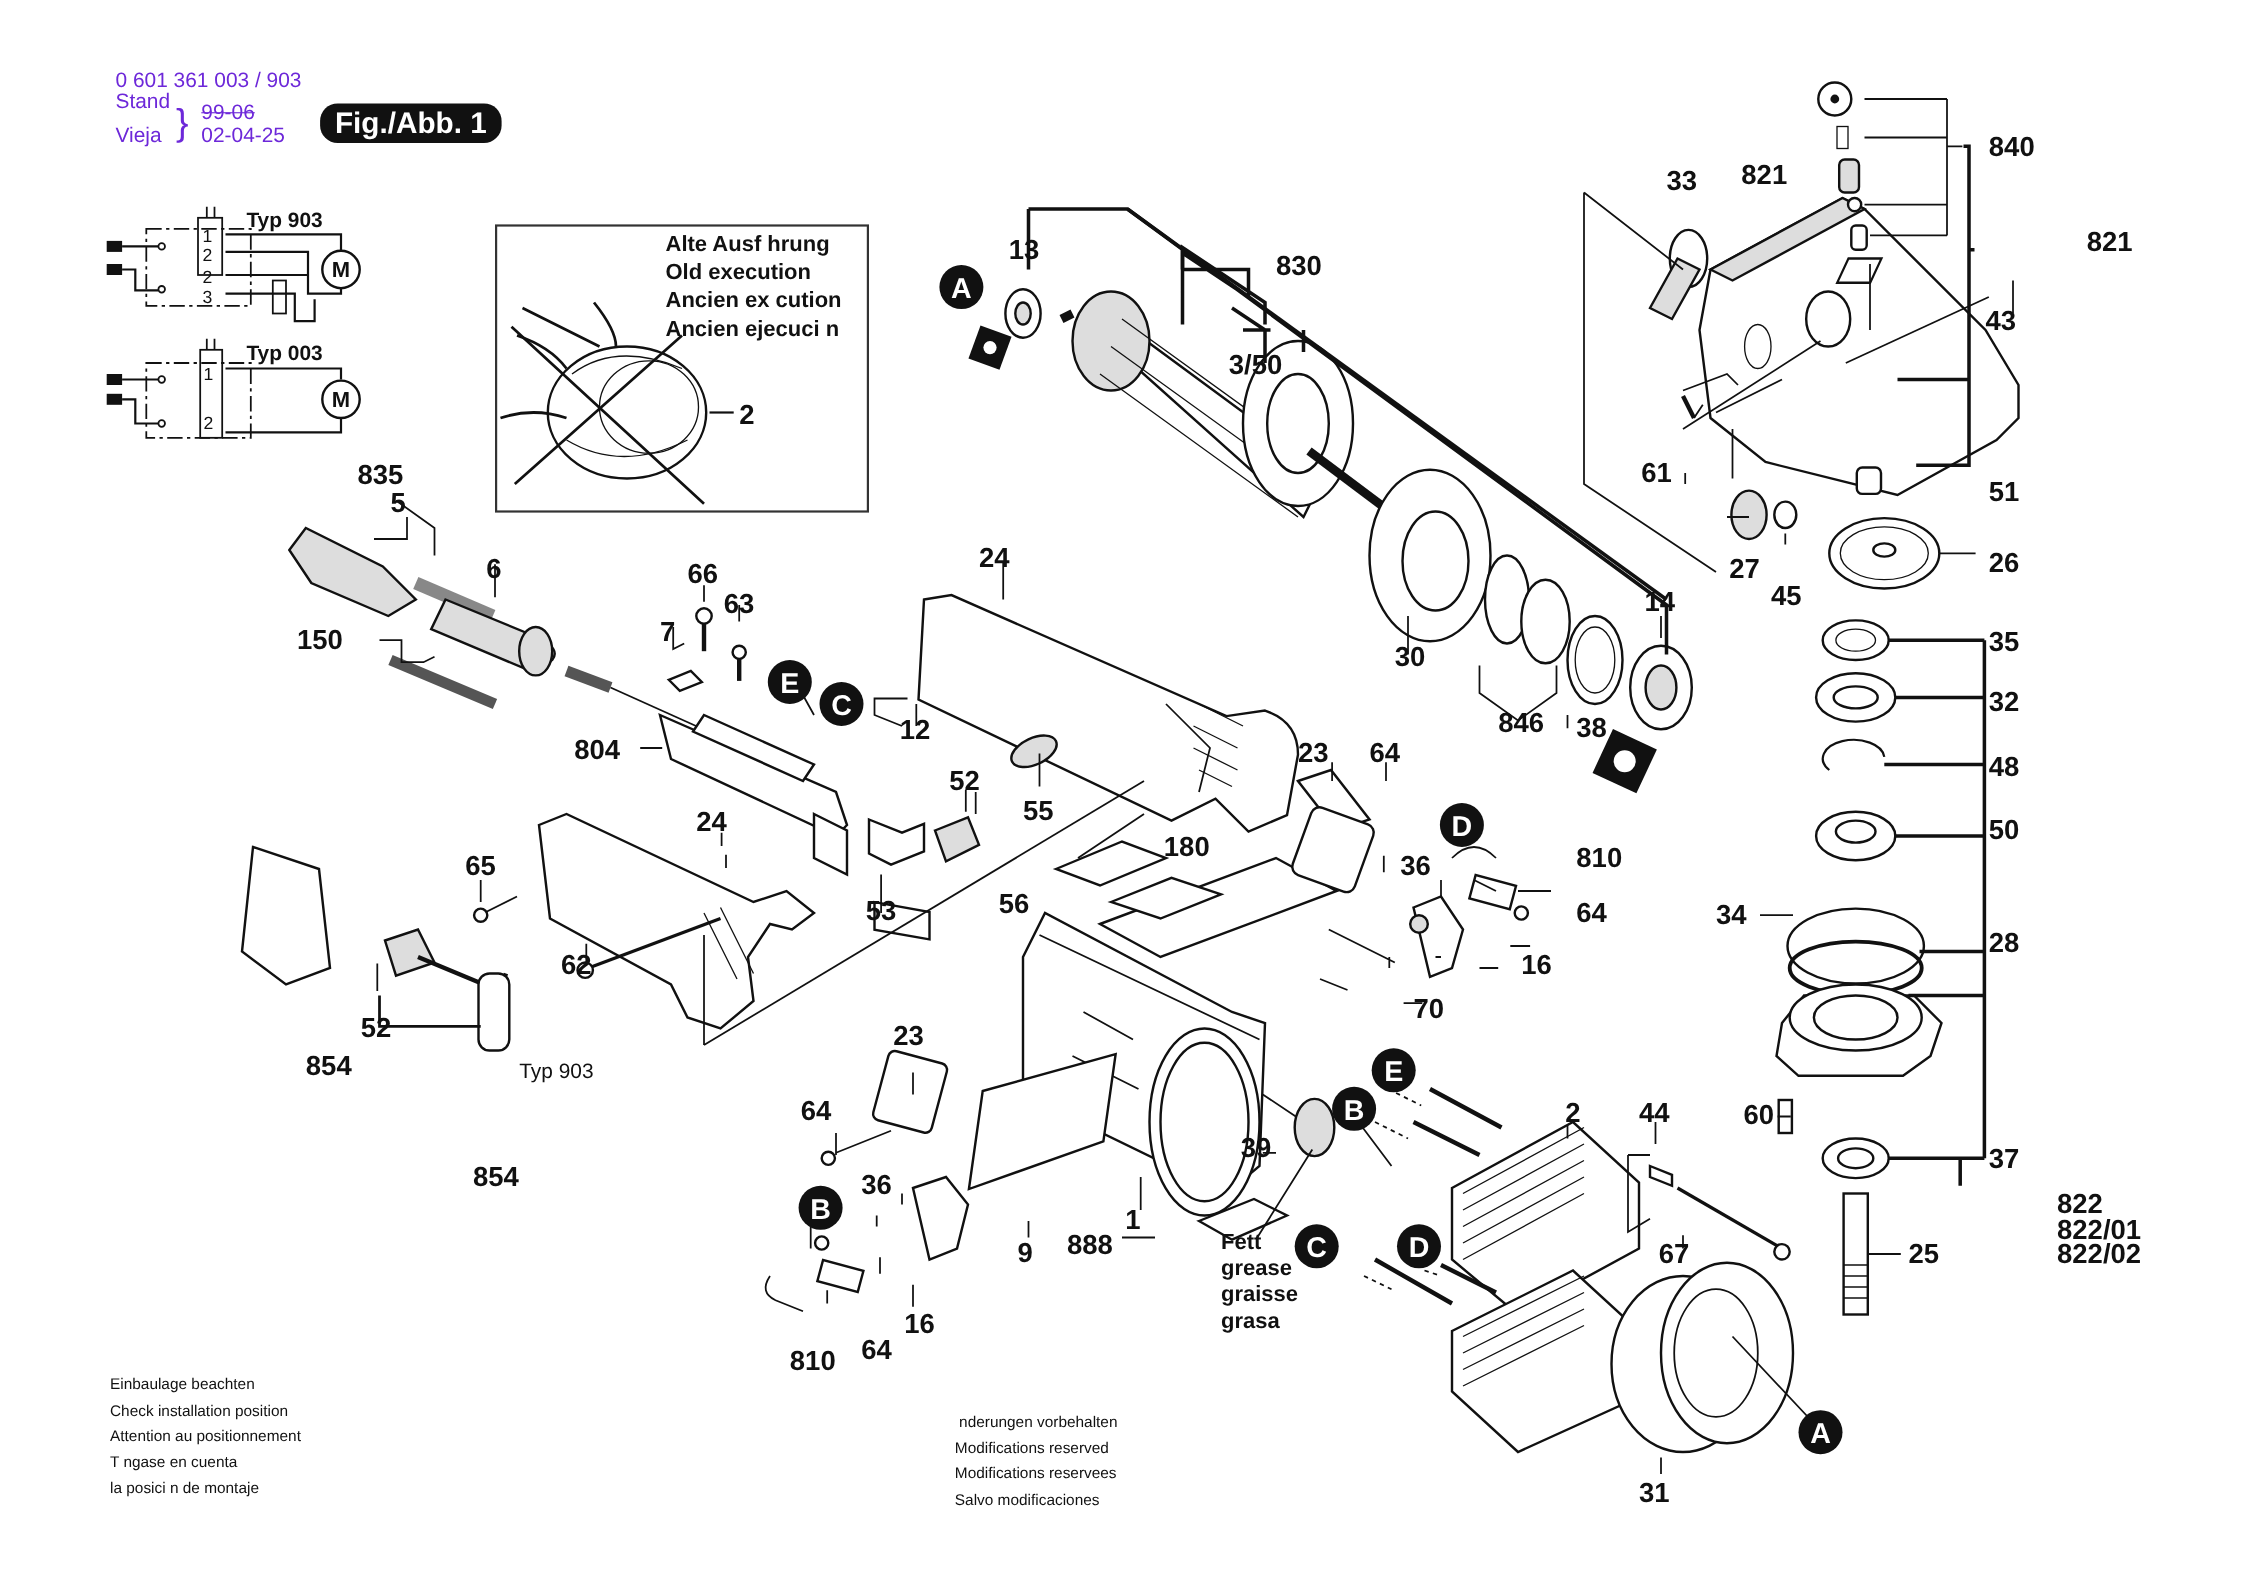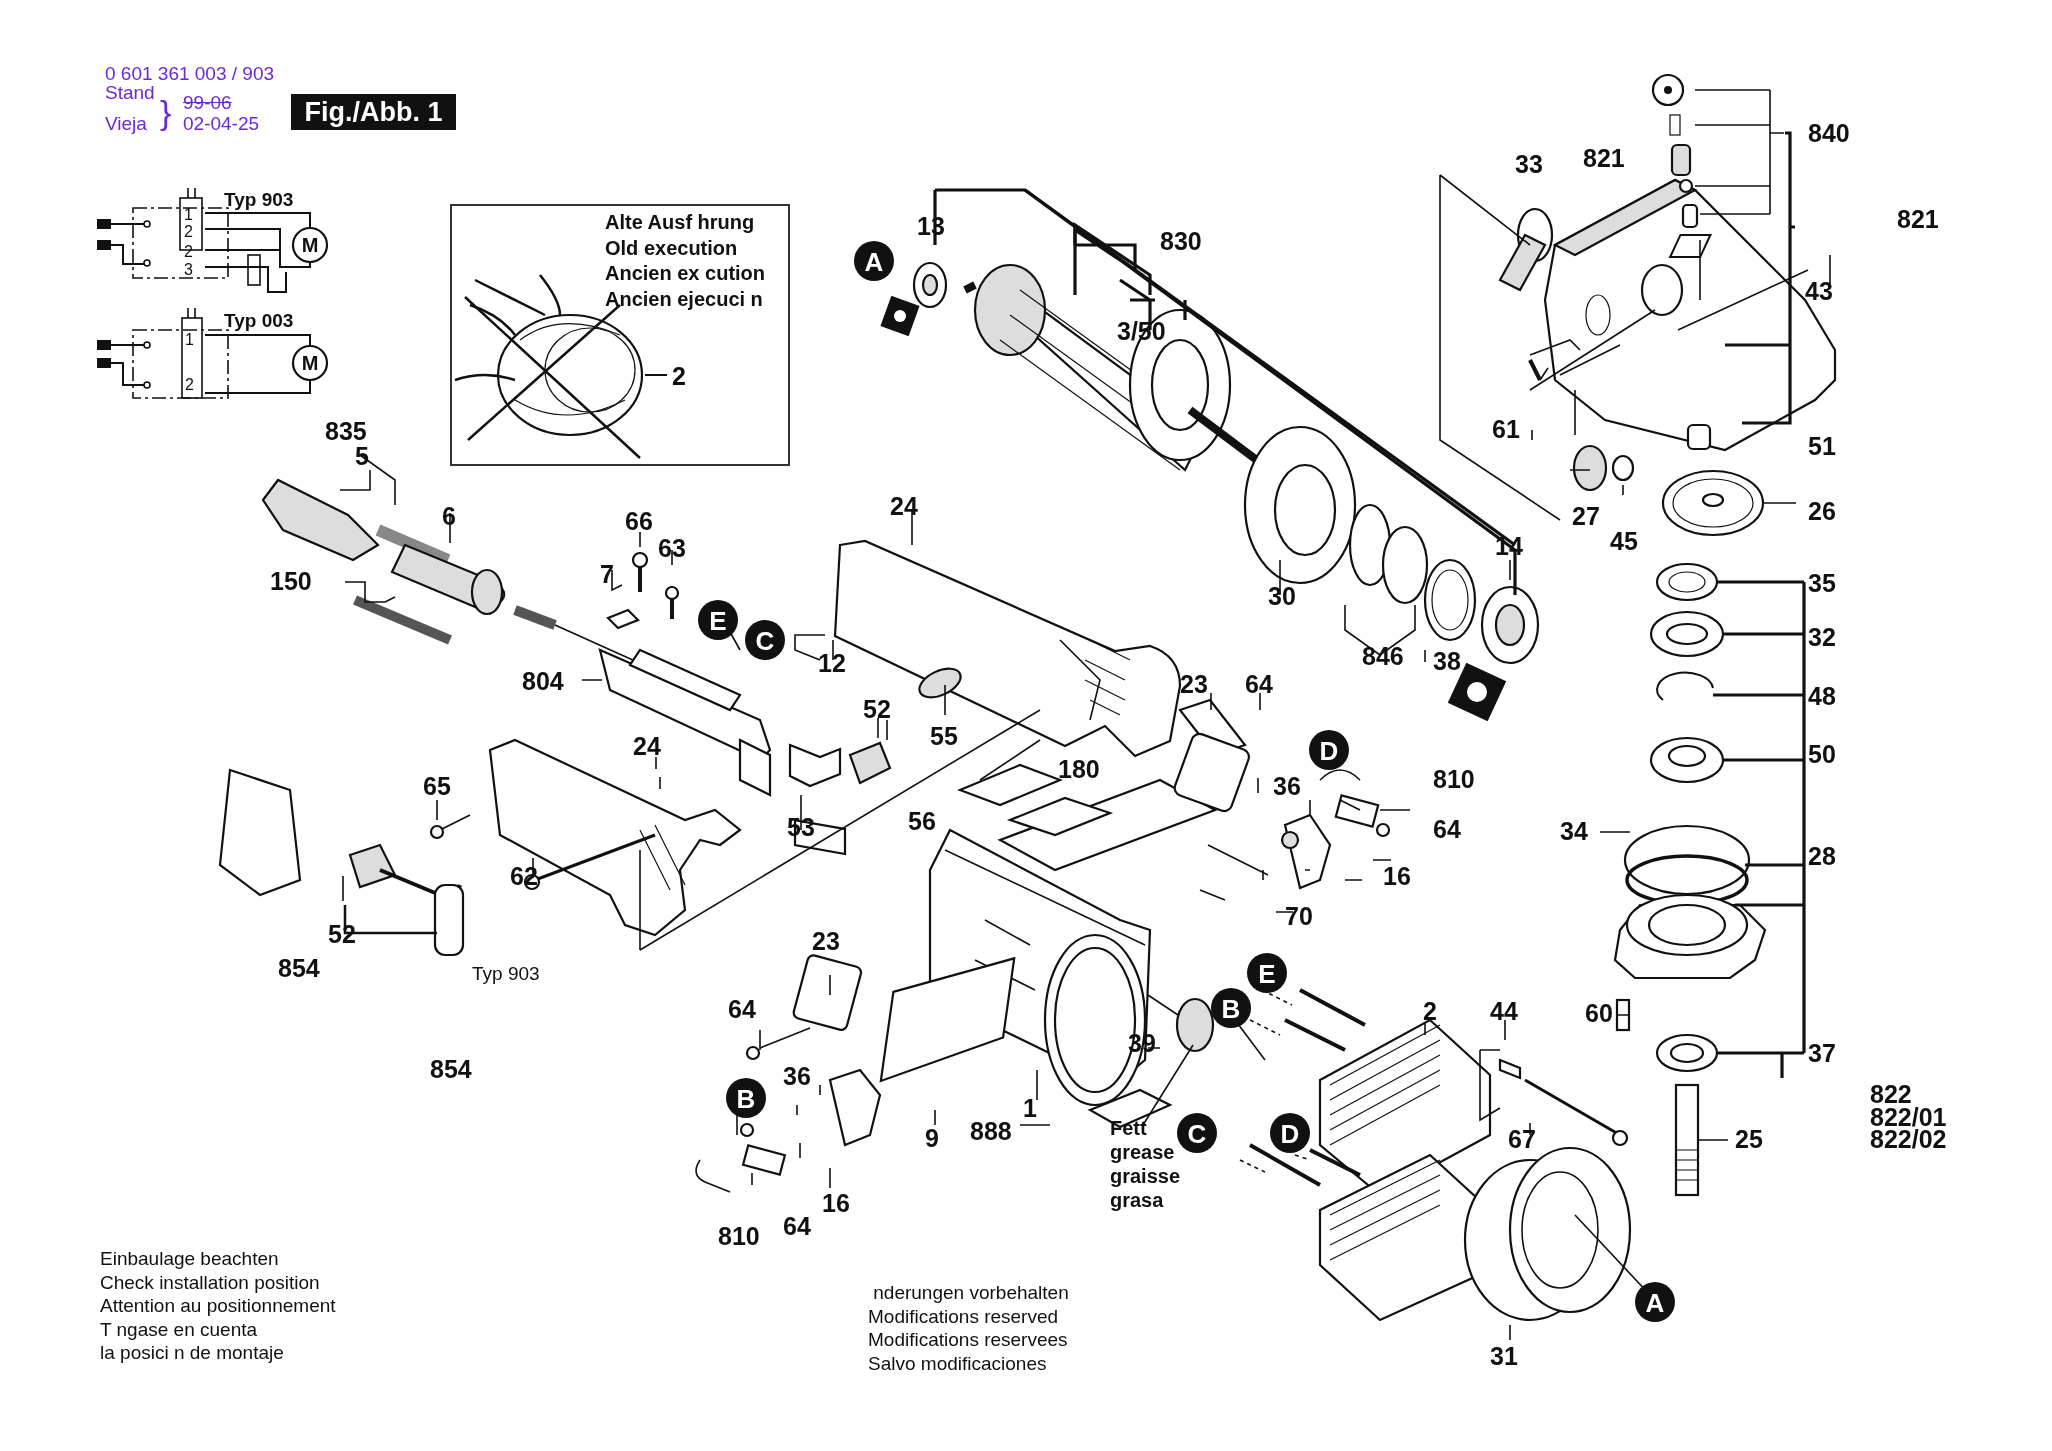--- a/index.html
+++ b/index.html
@@ -1,20 +1,20 @@
 <!DOCTYPE html>
 <html><head>
 <meta charset="utf-8">
 <style>
   html, body { margin:0; padding:0; background:#ffffff; }
   body { width:2052px; height:1451px; position:relative; overflow:hidden; font-family:"Liberation Sans", sans-serif; color:#111; }
   #canvas { position:absolute; left:0; top:0; width:2052px; height:1451px; }
   .hdr { position:absolute; font-family:"Liberation Sans", sans-serif; font-size:19px; line-height:21px; color:#6d28d9; }
-  .fig-badge { position:absolute; left:291px; top:94px; width:165px; height:36px; background:#111; color:#fff; font-weight:bold; font-size:27px; line-height:36px; text-align:center; }
-  .note { position:absolute; font-size:19px; line-height:23.5px; color:#111; white-space:pre; }
+  .fig-badge { position:absolute; left:291px; top:94px; width:165px; height:36px; background:#111; color:#fff; font-weight:bold; font-size:27px; line-height:36px; text-align:center;border-radius:16px; }
+  .note { position:absolute; font-size:14px; line-height:23.5px; color:#111; white-space:pre; }
   .old-box { position:absolute; left:450px; top:204px; width:340px; height:262px; border:2px solid #333; box-sizing:border-box; }
   .old-text { position:absolute; left:605px; top:210px; font-weight:bold; font-size:20px; line-height:25.5px; white-space:pre; }
   svg text { font-family:"Liberation Sans", sans-serif; }
   .lbl { font-size:25px; font-weight:bold; fill:#111; }
   .lbl-sm { font-size:20px; fill:#111; }
   .ln { stroke:#111; stroke-width:1.6; fill:none; }
   .lnb { stroke:#111; stroke-width:3.2; fill:none; }
   .part { stroke:#111; stroke-width:2.2; fill:#fff; }
   .partd { stroke:#111; stroke-width:2.2; fill:#ddd; }
   .hatch { stroke:#111; stroke-width:1.2; fill:none; }

